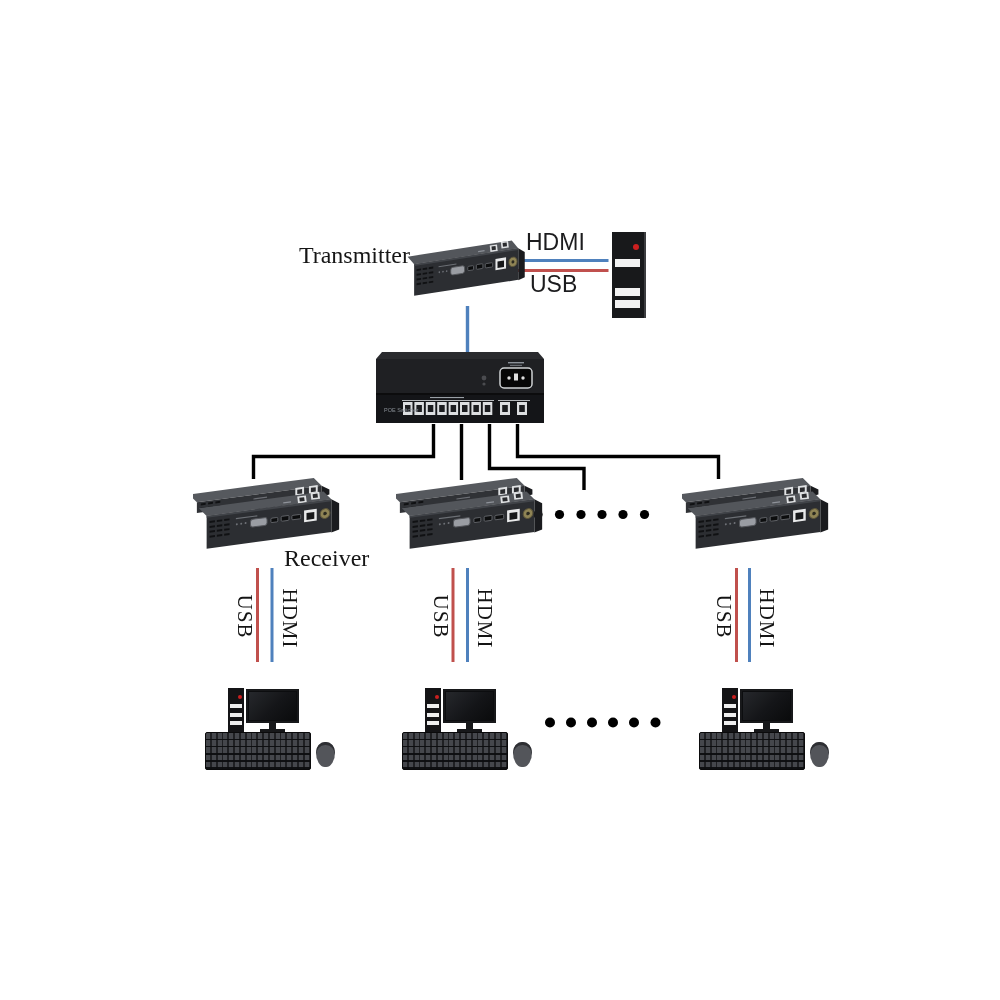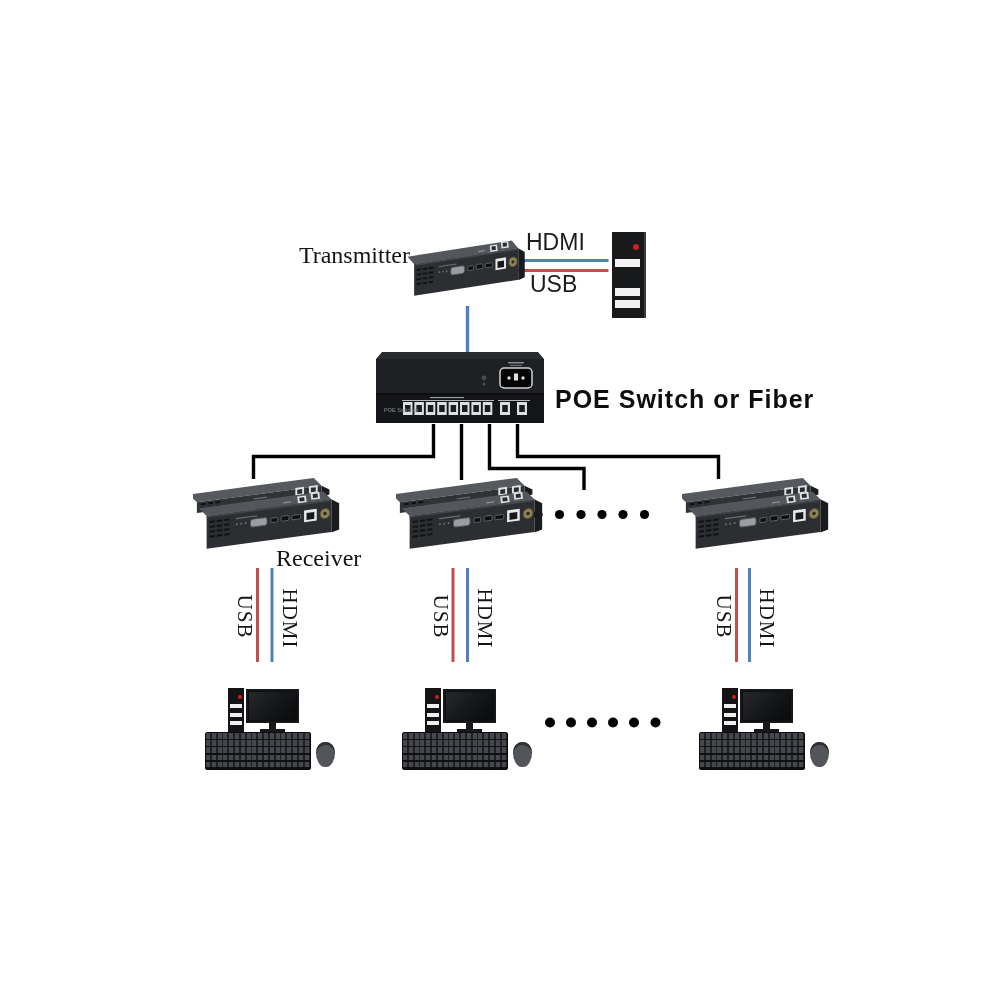--- a/index.html
+++ b/index.html
@@ -269,22 +269,21 @@
       </div>
     <div class="stand"></div>
       <div class="standbase"></div>
     <div class="keyboard"></div>
     <div class="mouse"></div>
   </div>
 
   <div class="abs serif-label" style="left:298px;top:242px;width:112px;text-align:right">Transmitter</div>
   <div class="abs sans-label" style="left:526px;top:229px">HDMI</div>
   <div class="abs sans-label" style="left:530px;top:271px">USB</div>
-  <div class="abs switch-title" style="left:555px;top:385px">POE Switch or Fiber</div>
-  <div class="abs serif-label" style="left:276px;top:545px">Receiver</div>
+  <div class="abs serif-label" style="left:284px;top:545px">Receiver</div>
 
   <div class="vlabel" style="left:184px;top:604px">USB</div>
   <div class="vlabel" style="left:229px;top:606px">HDMI</div>
   <div class="vlabel" style="left:380px;top:604px">USB</div>
   <div class="vlabel" style="left:424px;top:606px">HDMI</div>
   <div class="vlabel" style="left:663px;top:604px">USB</div>
   <div class="vlabel" style="left:706px;top:606px">HDMI</div>
 
 </div>
 

